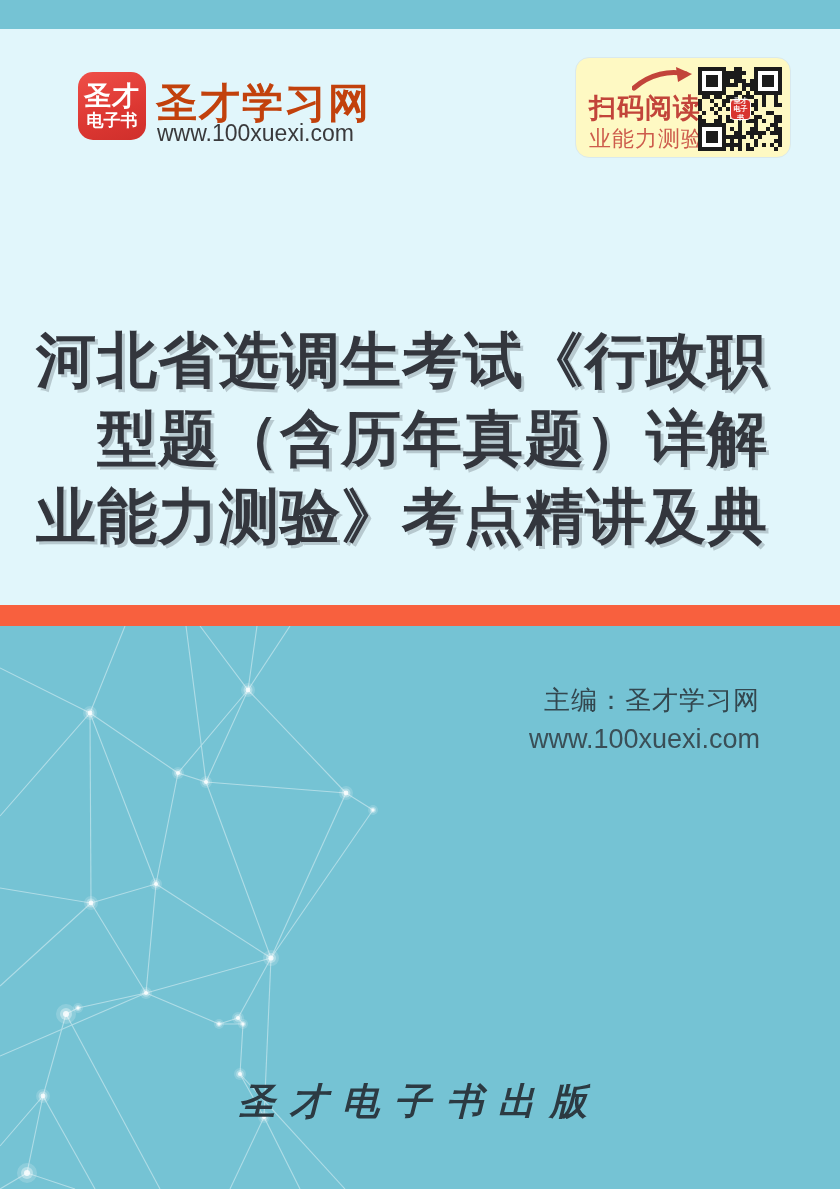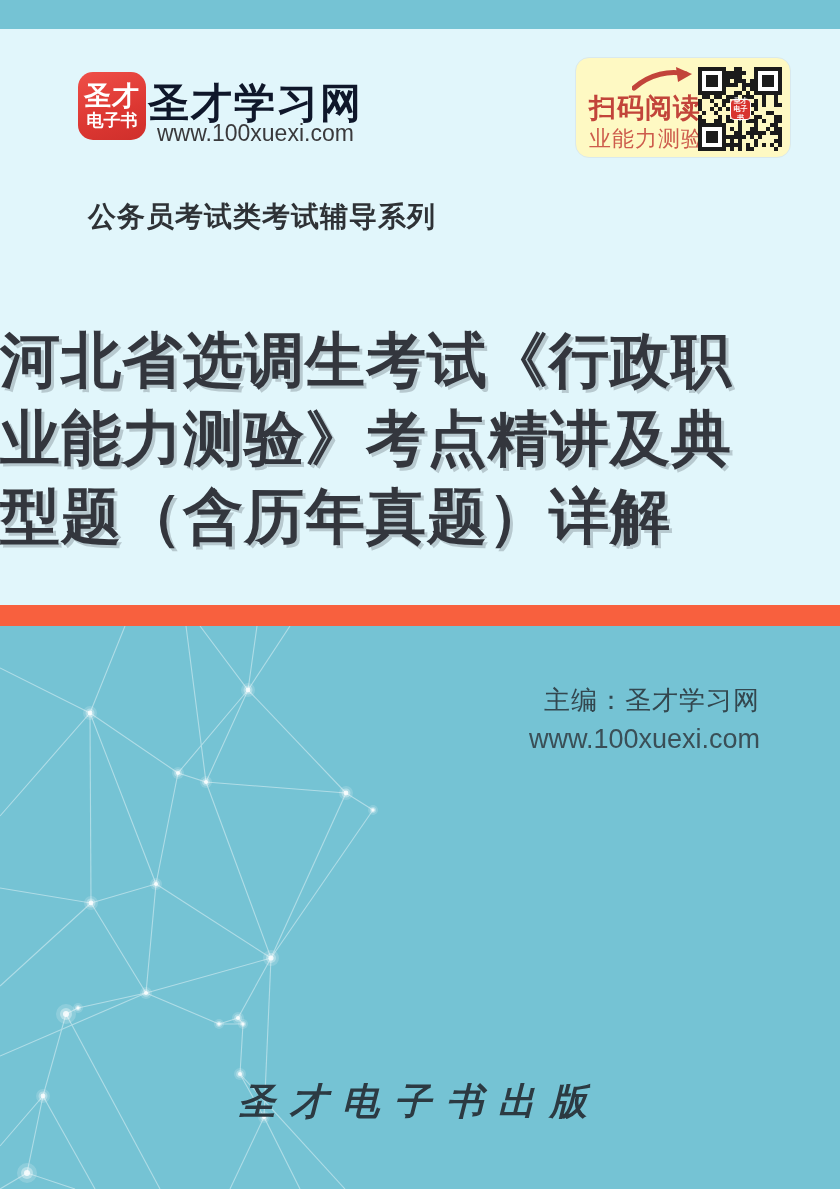--- a/index.html
+++ b/index.html
@@ -26,23 +26,23 @@
     border-radius:15px;
     background:linear-gradient(160deg,#ef4f48 0%, #dc3732 60%, #cf2f2b 100%);
     color:#ffffff;
     display:flex; flex-direction:column;
     align-items:center; justify-content:center;
     line-height:1.05;
   }
   .logo-badge .l1 { font-size:27px; font-weight:bold; letter-spacing:1px; }
   .logo-badge .l2 { font-size:17px; font-weight:bold; margin-top:2px; }
   .brand-name {
-    position:absolute; left:148px; top:76px;
+    position:absolute; left:156px; top:76px;
     font-size:41px; font-weight:bold;
-    color:#0f172a; letter-spacing:2px;
+    color:#c2410c; letter-spacing:2px;
   }
   .brand-url {
     position:absolute; left:157px; top:120px;
     font-size:23px; color:#3a3a3c;
   }
   
   .qr-panel {
     position:absolute; left:575px; top:57px;
     width:216px; height:101px;
     background:#fef9c3;
@@ -75,21 +75,21 @@
     display:flex; flex-direction:column; justify-content:center;
   }
   
   .series {
     position:absolute; left:88px; top:198px;
     font-size:28px; font-weight:bold; color:#2e3236;
     letter-spacing:1px;
   }
   .title-block {
     position:absolute; left:0; top:322px;
-    width:768px; text-align:left;
+    width:768px; text-align:right;
     font-weight:900; color:#33363d;
     font-size:60px; line-height:78px;
     letter-spacing:1px;
     text-shadow:3px 3px 0 rgba(35,39,48,0.22);
   }
   
   .orange-bar {
     position:absolute; left:0; top:605px;
     width:840px; height:21px;
     background:#f8603e;
@@ -287,26 +287,25 @@
           <rect x="4" y="60" width="20" height="20" fill="#ffffff"></rect>
           <rect x="8" y="64" width="12" height="12" fill="#1b1b1b"></rect>
         </svg>
       <div class="qr-logo">
         <div>圣才</div>
         <div>电子书</div>
       </div>
     </div>
   </div>
 
-  <div class="series">公务员考试类考试辅导系列</div>
 
   <div class="title-block">
     <div>河北省选调生考试《行政职</div>
+    <div>型题（含历年真题）详解</div>
     <div>业能力测验》考点精讲及典</div>
-    <div>型题（含历年真题）详解</div>
   </div>
 
   <div class="orange-bar"></div>
 
   <div class="lower">
     <svg class="net" width="620" height="563" viewBox="0 0 620 563">
       <g stroke="#ffffff" stroke-width="1.1" opacity="0.42" fill="none">
         <path d="M125 0 L90 87 L0 42"></path>
         <path d="M0 190 L90 87 L178 147"></path>
         <path d="M90 87 L156 258 L91 277"></path>

